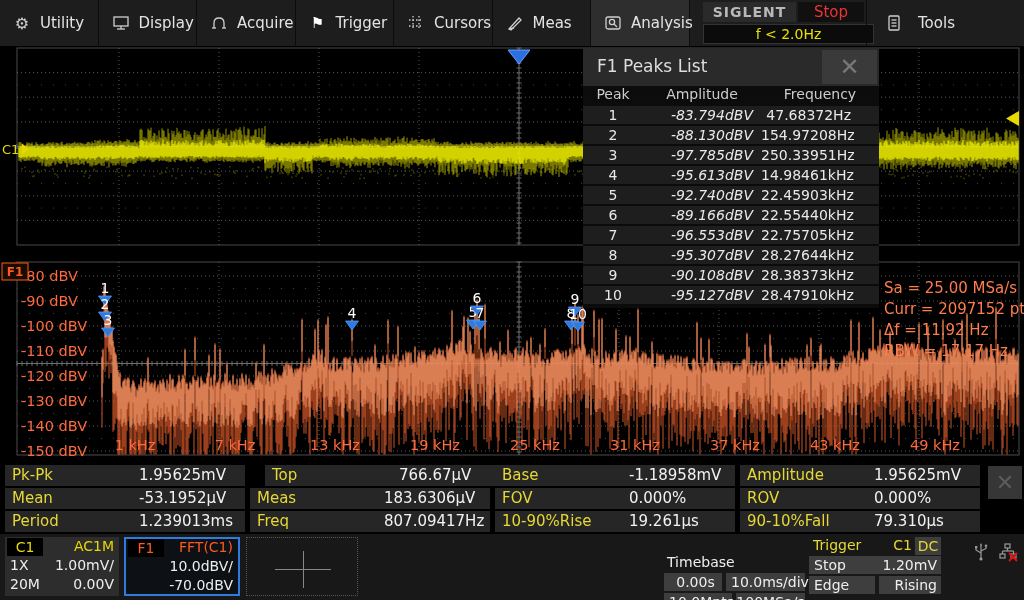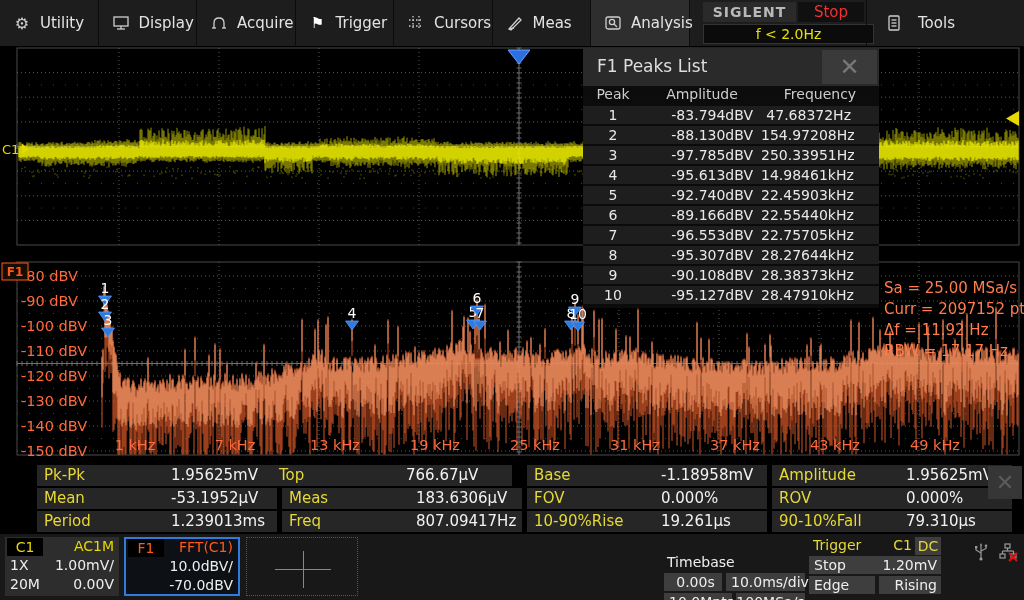--- a/index.html
+++ b/index.html
@@ -28,25 +28,25 @@
   #peaks-title span{position:absolute;left:14px;top:8px;color:#ddd;font-size:17px;}
   #peaks-close{position:absolute;right:2px;top:2px;width:55px;height:34px;background:#3a3a3a;
     color:#777;font-size:24px;display:flex;align-items:center;justify-content:center;cursor:default;}
   #peaks-head{position:absolute;left:0;top:38px;width:296px;height:19px;display:grid;
     grid-template-columns:60px 118px 118px;color:#ccc;font-size:14px;}
   #peaks-head div{text-align:center;}
   #peaks-rows{position:absolute;left:0;top:58px;width:296px;}
   .prow{display:grid;grid-template-columns:60px 118px 118px;height:18px;background:#1e1e1e;
     border-bottom:2px solid #0b0b0b;color:#e9e9e9;font-size:14px;line-height:18px;}
   .prow div:nth-child(1){text-align:center;}
-  .prow div:nth-child(2){text-align:right;padding-right:8px;}
+  .prow div:nth-child(2){text-align:right;padding-right:8px;font-style:italic;}
   .prow div:nth-child(3){text-align:right;padding-right:28px;}
   
   #meas-panel{position:absolute;left:5px;top:465px;width:981px;height:67px;z-index:4;}
-  .mrow{position:absolute;left:0;width:981px;height:21px;margin-left:32px;}
+  .mrow{position:absolute;left:0;width:981px;height:21px;}
   .mpair{position:absolute;height:21px;width:240px;background:#262626;}
   .mlabel{position:absolute;left:7px;top:1px;color:#e6d835;font-size:15px;}
   .mvalue{position:absolute;left:134px;top:1px;color:#f2f2f2;font-size:15px;}
   #meas-close{position:absolute;left:988px;top:466px;width:34px;height:33px;background:#363636;
     color:#5c5c5c;font-size:22px;display:flex;align-items:center;justify-content:center;z-index:4;cursor:default;}
   
   #bottombar{position:absolute;left:0;top:534px;width:1024px;height:66px;background:#181818;z-index:4;}
   .chbox{position:absolute;top:3px;height:59px;box-sizing:border-box;font-size:14px;color:#eee;}
   #c1box{left:5px;width:114px;background:#2d2d2d;}
   #c1chip{position:absolute;left:2px;top:1px;width:36px;height:18px;background:#000;color:#e8d900;
@@ -800,21 +800,21 @@
         </div>
       </div>
 </div>
 
 <div id="meas-panel">
       <div class="mrow" style="top: 0px;">
         <div class="mpair" style="left: 0px;">
           <span class="mlabel">Pk-Pk</span>
           <span class="mvalue">1.95625mV</span>
         </div>
-        <div class="mpair" style="left: 235px;">
+        <div class="mpair" style="left: 260px;">
           <span class="mlabel">Top</span>
           <span class="mvalue">766.67µV</span>
         </div>
         <div class="mpair" style="left: 490px;">
           <span class="mlabel">Base</span>
           <span class="mvalue">-1.18958mV</span>
         </div>
         <div class="mpair" style="left: 735px;">
           <span class="mlabel">Amplitude</span>
           <span class="mvalue">1.95625mV</span>

